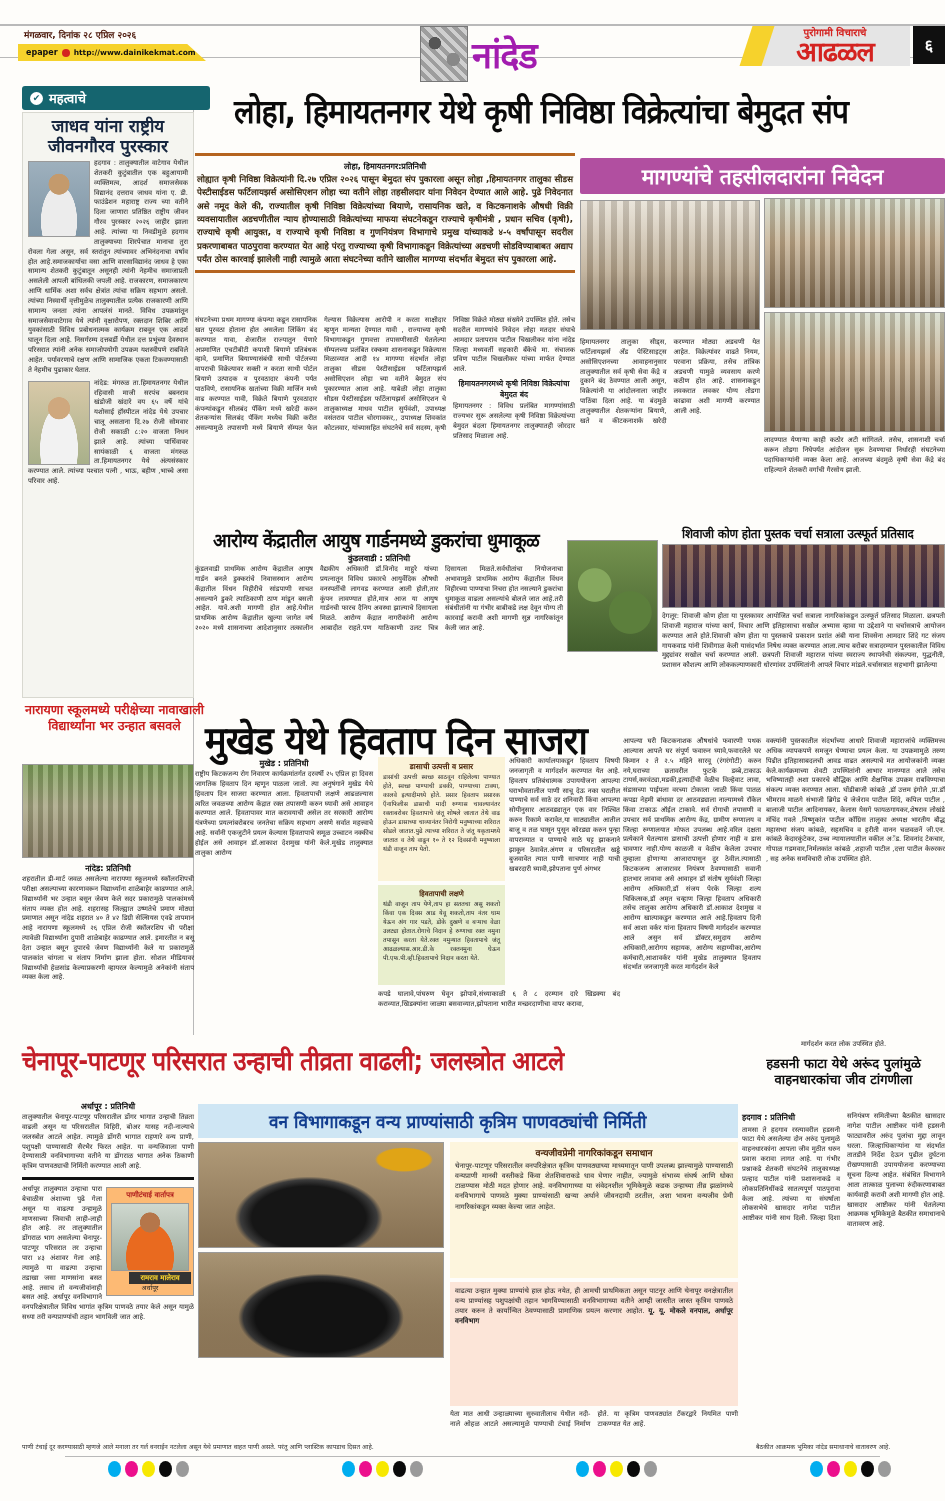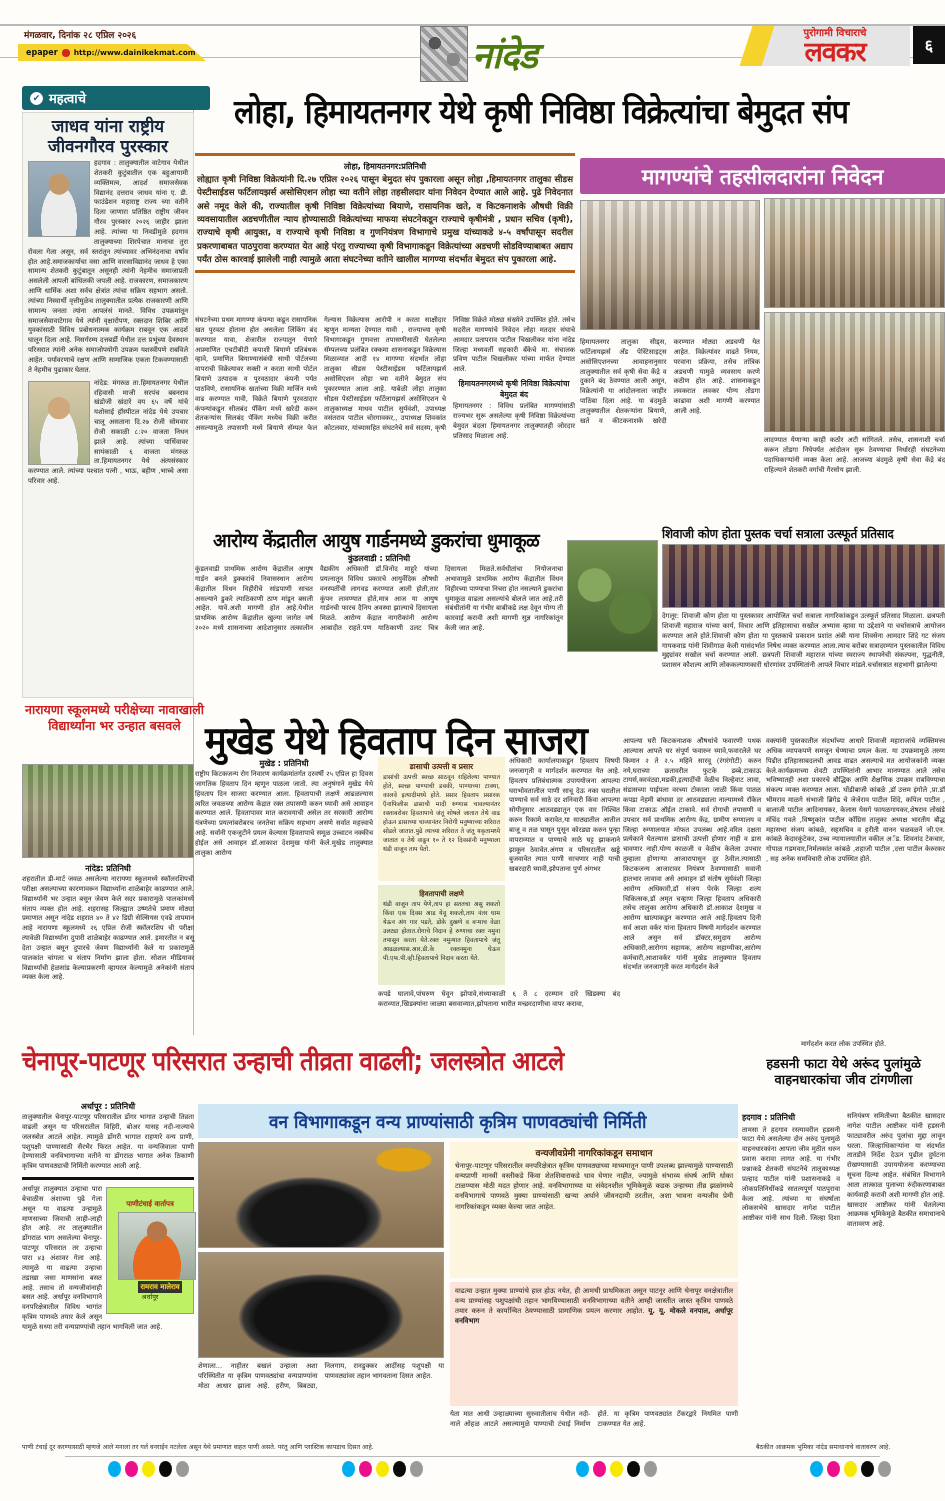--- a/index.html
+++ b/index.html
@@ -12,21 +12,21 @@
   .mast-ribbon{background:#f6d22c;clip-path:polygon(0 0,90% 0,100% 100%,0 100%);
                display:flex;align-items:center;gap:4px;padding:0 10px 0 8px;}
   .ep{font-size:8px;font-weight:bold;color:#111;}
   .ep-dot{width:8px;height:8px;border-radius:50%;background:#d42320;display:inline-block;}
   .ep-url{font-size:7.5px;font-weight:bold;color:#111;}
   .mast-logo{background:
       radial-gradient(circle at 30% 30%, #555 0 12%, transparent 13%),
       radial-gradient(circle at 70% 60%, #888 0 14%, transparent 15%),
       repeating-linear-gradient(45deg,#cfcfcf 0 4px,#9d9d9d 4px 8px);
       border:1px solid #777;}
-  .mast-city{font-size:36px;font-weight:bold;color:#4d7c0f;letter-spacing:-1px;font-style:italic;}
+  .mast-city{font-size:36px;font-weight:bold;color:#a21caf;letter-spacing:-1px;}
   .mast-brandbox{background:#e5e5e5;text-align:center;line-height:1;padding-top:2px;}
   .mast-brandbox::before{content:"";position:absolute;left:-14px;top:0;width:22px;height:100%;
       background:#f6d22c;transform:skewX(-18deg);}
   .mast-tagline{font-size:10px;font-weight:bold;color:#d42320;}
   .mast-brand{font-size:27px;font-weight:bold;color:#d42320;letter-spacing:-1px;}
   .mast-pagenum{background:#101010;color:#fff;font-size:16px;font-weight:bold;
       display:flex;align-items:center;justify-content:center;}
   
   .bt{font-size:6.8px;line-height:1.45;text-align:justify;color:#222;}
   .c2{column-count:2;column-gap:7px;}
@@ -93,22 +93,22 @@
   .hl-hadsani{font-size:13px;font-weight:bold;color:#0d0d0d;text-align:center;line-height:1.2;}
   .subhead{font-weight:bold;text-align:center;font-size:7.6px;margin:3px 0 2px 0;text-indent:0;}
   .lead-box{border-top:3px solid #b5641f;border-bottom:3px solid #b5641f;padding:4px 2px;}
   .lead-text{font-size:8.6px;line-height:1.55;font-weight:bold;color:#3a2a12;text-align:justify;}
   .tint-box{box-sizing:border-box;padding:4px 5px;}
   .tint-cream{background:#fbf3d8;}
   .tint-green{background:#e9efce;}
   .tint-peach{background:#fce5d8;}
   .tint-cream2{background:#fdf5dd;}
   .box-title{font-weight:bold;text-align:center;color:#4a2408;margin-bottom:2px;}
-  .vp-box{float:right;width:88px;margin:2px 0 2px 4px;border:1px solid #999;background:#bef264;
-      padding:11px;box-sizing:border-box;text-align:center;}
+  .vp-box{float:right;width:88px;margin:2px 0 2px 4px;border:1px solid #999;background:#fdba74;
+      padding:2px;box-sizing:border-box;text-align:center;}
   .vp-title{font-size:7px;font-weight:bold;color:#b01c1c;}
   .vp-name{background:#333;color:#ffd92b;font-size:7px;font-weight:bold;padding:1px 0;margin-top:1px;margin-left:20px;}
   .vp-place{font-size:6.5px;color:#222;}
   .divider-heavy{background:#111;}
   
   .foot-line{font-size:6.3px;color:#333;white-space:nowrap;overflow:hidden;}
   .dot-group{display:flex;gap:4px;}
   .dot{width:13px;height:16px;border-radius:50%;display:inline-block;}
 </style>
 </head>
@@ -121,21 +121,21 @@
   <div class="abs mast-date" style="left:24px;top:28px;">मंगळवार, दिनांक २८ एप्रिल २०२६</div>
   <div class="abs mast-ribbon" style="left:18px;top:44px;width:170px;height:17px;">
     <span class="ep">epaper</span>
     <span class="ep-dot"></span>
     <span class="ep-url">http://www.dainikekmat.com</span>
   </div>
   <div class="abs mast-logo" style="left:420px;top:26px;width:46px;height:54px;"></div>
   <div class="abs mast-city" style="left:472px;top:30px;">नांदेड</div>
   <div class="abs mast-brandbox" style="left:760px;top:26px;width:150px;height:38px;">
     <div class="mast-tagline">पुरोगामी विचाराचे</div>
-    <div class="mast-brand">लवकर</div>
+    <div class="mast-brand">आढळल</div>
   </div>
   <div class="abs mast-pagenum" style="left:913px;top:26px;width:32px;height:38px;">६</div>
 
   <div class="abs rule" style="left:193px;top:88px;width:1px;height:947px;"></div>
   <div class="abs sb-banner" style="left:22px;top:86px;width:172px;height:24px;">
     <span class="sb-check">✔</span>
     <span>महत्वाचे</span>
   </div>
 
   <div class="abs sidebar-panel" style="left:22px;top:112px;width:172px;height:586px;padding:4px 5px;">
@@ -183,21 +183,21 @@
 
   <div class="abs" style="left:195px;top:527px;width:380px;text-align:center;">
     <span class="hl-arogya fit nowrap" style="transform:scaleX(0.95);">आरोग्य केंद्रातील आयुष गार्डनमध्ये डुकरांचा धुमाकूळ</span>
   </div>
   <div class="abs" style="left:195px;top:552px;width:368px;height:134px;">
     <div class="byline">कुंडलवाडी : प्रतिनिधी</div>
     <div class="bt c3" style="height:120px;">कुंडलवाडी प्राथमिक आरोग्य केंद्रातील आयुष गार्डन बनले डुक्करांचे निवासस्थान आरोग्य केंद्रातील विंधन विहीरीचे सांडपाणी साचत असल्याने डुकरे त्याठिकाणी ठाण मांडून बसली आहेत. यावे.अशी मागणी होत आहे.येथील प्राथमिक आरोग्य केंद्रातील खुल्या जागेत वर्ष २०२० मध्ये शासनाच्या आदेशानुसार तत्कालीन वैद्यकीय अधिकारी डॉ.विनोद माहुरे यांच्या प्रयत्नातून विविध प्रकारचे आयुर्वेदिक औषधी वनस्पतींची लागवड करण्यात आली होती,तार कुंपन लावण्यात होते,मात्र आज या आयुष गार्डनची फारच दैनिय अवस्था झाल्याचे दिसायला मिळते. आरोग्य केंद्रात नागरीकांनी आरोग्य आबादीत राहते.पण याठिकाणी उलट चित्र दिसायला मिळते.सर्वधीतांचा नियोजनाचा अभावामुळे प्राथमिक आरोग्य केंद्रातील विंधन विहीरच्या पाण्याचा निचरा होत नसल्याने डुकरांचा धुमाकूळ वाढला असल्यांचे बोलले जात आहे.तरी संबंधीतांनी या गंभीर बाबीकडे लक्ष देवून योग्य ती कारवाई करावी अशी मागणी सुज्ञ नागरिकांतून केली जात आहे.</div>
   </div>
   <div class="abs photo photo-garden" style="left:567px;top:540px;width:91px;height:112px;"></div>
 
-  <div class="abs" style="left:662px;top:523px;width:283px;">
+  <div class="abs" style="left:662px;top:523px;width:283px;text-align:center;">
     <span class="hl-shivaji fit nowrap" style="transform:scaleX(0.95);">शिवाजी कोण होता पुस्तक चर्चा सत्राला उत्स्फूर्त प्रतिसाद</span>
   </div>
   <div class="abs photo photo-celebration" style="left:662px;top:544px;width:283px;height:64px;"></div>
   <div class="abs bt" style="left:662px;top:612px;width:283px;height:122px;">देगलूर:  शिवाजी कोण होता या पुस्तकावर आयोजित चर्चा सत्राला नागरिकांकडून उत्स्फूर्त प्रतिसाद मिळाला. छत्रपती शिवाजी महाराज यांच्या कार्य, विचार आणि इतिहासाचा सखोल अभ्यास व्हावा या उद्देशाने या चर्चासत्राचे आयोजन करण्यात आले होते.शिवाजी कोण होता या पुस्तकाचे प्रकाशन प्रशांत अंबी याना शिवसेना आमदार शिंदे गट संजय गायकवाड यांनी शिवीगाळ केली यासंदर्भात निषेध व्यक्त करण्यात आला.त्याच बरोबर सत्रादरम्यान पुस्तकातील विविध मुद्द्यांवर सखोल चर्चा करण्यात आली. छत्रपती शिवाजी महाराज यांच्या स्वराज्य स्थापनेची संकल्पना, युद्धनीती, प्रशासन कौशल्य आणि लोककल्याणकारी धोरणांवर उपस्थितांनी आपले विचार मांडले.चर्चासत्रात सहभागी झालेल्या</div>
   <div class="abs bt" style="left:766px;top:737px;width:179px;height:296px;">वक्त्यांनी पुस्तकातील संदर्भांच्या आधारे शिवाजी महाराजांचे व्यक्तिमत्त्व अधिक व्यापकपणे समजून घेण्याचा प्रयत्न केला. या उपक्रमामुळे तरुण पिढीत इतिहासाबदलची आवड वाढत असल्याचे मत आयोजकांनी व्यक्त केले.कार्यक्रमाच्या शेवटी उपस्थितांनी आभार मानण्यात आले तसेच भविष्यातही अशा प्रकारचे बौद्धिक आणि शैक्षणिक उपक्रम राबविण्याचा संकल्प व्यक्त करण्यात आला. घोंडीबाजी कांबळे ,डॉ उत्तम इंगोले ,प्रा.डॉ भीमराव माळगे संभाजी ब्रिगेड चे जेजेराव पाटील शिंदे, कपिल पाटील , बालाजी पाटील आदिनायकर, केलास येसगे फायळगायकर,शेषराव लोखंडे मंचिंद गवले ,विष्णूकांत पाटील कॉंग्रिस तालुका अध्यक्ष भारतीय बौद्ध महासभा संजय कांबळे, सहसचिव व हरीती वानन चळवळनें जी.एन. कांबळे केदारकुंटेकर, उच्च न्यायालयातील वकील अॅड. शिवनांद टेकचार, गोपाळ गडमवार,निर्मलकांत कांबळे ,शहाजी पाटील ,दत्ता पाटील केरुरकर , सह अनेक समविचारी लोक उपस्थित होते.</div>
 
   <div class="abs" style="left:200px;top:712px;width:420px;text-align:center;">
     <span class="hl-mukhed fit nowrap" style="transform:scaleX(0.93);">मुखेड येथे हिवताप दिन साजरा</span>
   </div>
   <div class="abs" style="left:195px;top:757px;width:178px;height:276px;">
@@ -243,21 +243,20 @@
   <div class="abs tint-box tint-cream2" style="left:450px;top:1142px;width:288px;height:136px;">
     <div class="box-title" style="font-size:9px;">वन्यजीवप्रेमी नागरिकांकडून समाधान</div>
     <div class="bt" style="font-size:7px;">चेनापूर-पाटणूर परिसरातील वनपरिक्षेत्रात कृत्रिम पाणवठ्याच्या माध्यमातून पाणी उपलब्ध झाल्यामुळे पाण्यासाठी वन्यप्राणी मानवी वस्तीकडे किंवा शेतशिवाराकडे धाव घेणार नाहीत, ज्यामुळे संभाव्य संघर्ष आणि धोका टाळण्यास मोठी मदत होणार आहे. वनविभागाच्या या संवेदनशील भूमिकेमुळे कडक उन्हाच्या तीव्र झळांमध्ये वनविभागाचे पाणवठे मुक्या प्राण्यांसाठी खऱ्या अर्थाने जीवनदायी ठरतील, अशा भावना वन्यजीव प्रेमी नागरिकांकडून व्यक्त केल्या जात आहेत.</div>
   </div>
   <div class="abs tint-box tint-peach" style="left:450px;top:1282px;width:288px;height:124px;">
     <div class="bt" style="font-size:7px;">
       <span>वाढत्या उन्हात मुक्या प्राण्यांचे हाल होऊ नयेत, ही आमची प्राथमिकता असून पाटनूर आणि चेनापूर वनक्षेत्रातील वन्य प्राण्यांसह पशुपक्षांची तहान भागविण्यासाठी वनविभागाच्या वतीने आम्ही जास्तीत जास्त कृत्रिम पाणवठे तयार करुन ते कार्यान्वित ठेवण्यासाठी प्रामाणिक प्रयत्न करणार आहोत.</span>
       <b>यू. यू. मोकले वनपाल, अर्धापूर वनविभाग</b>
     </div>
   </div>
-  <div class="abs bt c2" style="left:198px;top:1362px;width:246px;height:96px;">शेणाला... नाहीतर बखलं उन्हाला अशा परिस्थितीत या कृत्रिम पाणवठ्यांचा वन्यप्राण्यांना मोठा आधार झाला आहे. हरीण, बिबट्या, निलगाय, रानडुक्कर आदींसह पशुपक्षी या पाणवठ्यांवर तहान भागवताना दिसत आहेत.</div>
   <div class="abs bt c2" style="left:450px;top:1410px;width:288px;height:48px;">येता मात आधी उन्हाळ्याच्या सुरुवातीलाच येथील नदी-नाले ओहळ आटले असल्यामुळे पाण्याची टंचाई निर्माण होते. या कृत्रिम पाणवठ्यांत टँकरद्वारे नियमित पाणी टाकण्यात येत आहे.</div>
 
   <div class="abs bt" style="left:742px;top:1040px;width:203px;height:10px;text-align:center;">मार्गदर्शन करत      लोक उपस्थित होते.</div>
   <div class="abs hl-hadsani" style="left:742px;top:1056px;width:203px;">हडसनी फाटा येथे अरूंद पुलांमुळे वाहनधारकांचा जीव टांगणीला</div>
   <div class="abs" style="left:742px;top:1112px;width:203px;height:348px;">
     <div class="bt c2" style="height:348px;">
       <div class="byline" style="text-align:left;">हदगाव : प्रतिनिधी</div>
       <span>तामसा ते हदगाव रस्त्यावरील हडसनी फाटा येथे असलेल्या दोन अरुंद पुलामुळे वाहनधारकांना आपला जीव मुठीत धरुन प्रवास करावा लागत आहे. या गंभीर प्रश्नाकडे शेतकरी संघटनेचे तालुकाध्यक्ष प्रल्हाद पाटील यांनी प्रशासनाकडे व लोकप्रतिनिधींकडे सातत्यपूर्ण पाठपुरावा केला आहे. त्यांच्या या संघर्षाला लोकसभेचे खासदार नागेश पाटील आष्टीकर यांनी साथ दिली. जिल्हा दिशा सनियंत्रण समितीच्या बैठकीत खासदार नागेश पाटील आष्टीकर यांनी हडसनी फाट्यावरील अरुंद पुलांचा मुद्दा लावून धरला. जिल्हाधिकाऱ्यांना या संदर्भात तातडीने निर्देश देऊन पुढील दुर्घटना रोखण्यासाठी उपाययोजना करण्याच्या सूचना दिल्या आहेत. संबंधित विभागाने आता तात्काळ पुलाच्या रुंदीकरणाबाबत कार्यवाही करावी अशी मागणी होत आहे. खासदार आष्टीकर यांनी घेतलेल्या आक्रमक भूमिकेमुळे बैठकीत समाधानाचे वातावरण आहे.</span>
     </div>
   </div>

